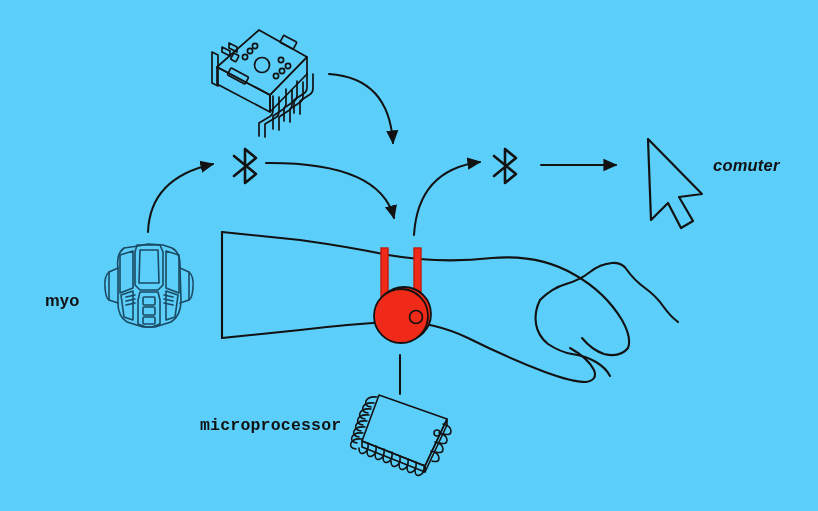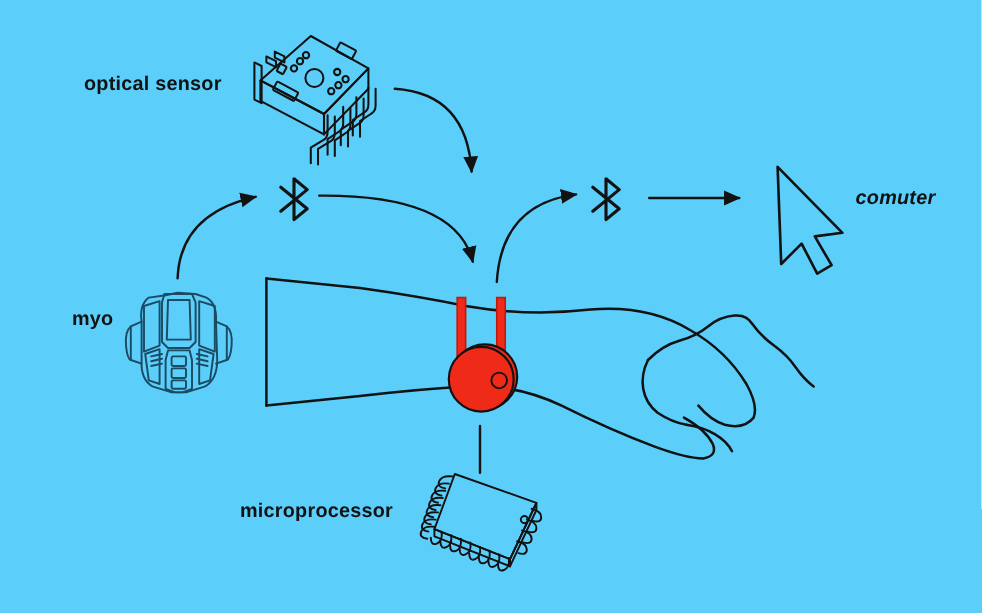--- a/index.html
+++ b/index.html
@@ -27,22 +27,22 @@
     color: #121212;
     font-family: "Liberation Sans", sans-serif;
     font-size: 16.5px;
     font-weight: 600;
     letter-spacing: 0.2px;
     white-space: nowrap;
     line-height: 1;
   }
   #label-optical-sensor { left: 70px;  top: 62px; }
   #label-comuter        { left: 713px; top: 157px; font-style: italic; }
-  #label-myo            { left: 45px;  top: 258px; margin-left: 15px; }
-  #label-microprocessor { left: 200px; top: 418px; }
+  #label-myo            { left: 45px;  top: 292px; }
+  #label-microprocessor { left: 200px; top: 418px; font-family: Liberation Mono, monospace; }
 </style>
 </head>
 <body>
 
 <div id="canvas">
 
   <svg id="diagram-svg" viewBox="0 0 818 511">
     <defs>
       <marker id="arrowhead" viewBox="0 0 10 10" refX="9" refY="5" markerWidth="7" markerHeight="7" orient="auto-start-reverse">
         <path d="M 0 0.6 L 10 5 L 0 9.4 z" fill="#121212"></path>
@@ -203,21 +203,20 @@
       <path d="M 266 163 Q 380 162 394 218" marker-end="url(#arrowhead)"></path>
 
       <path d="M 414 235 Q 418 170 480 162" marker-end="url(#arrowhead)"></path>
 
       <path d="M 541 165 L 616 165" marker-end="url(#arrowhead)"></path>
 
       <path d="M 400 355 L 400 394"></path>
     </g>
   </svg>
 
-  <div class="lbl" id="label-optical-sensor">optical sensor</div>
 
   <div class="lbl" id="label-comuter">comuter</div>
 
   <div class="lbl" id="label-myo">myo</div>
 
   <div class="lbl" id="label-microprocessor">microprocessor</div>
 
 </div>
 
 </body></html>

